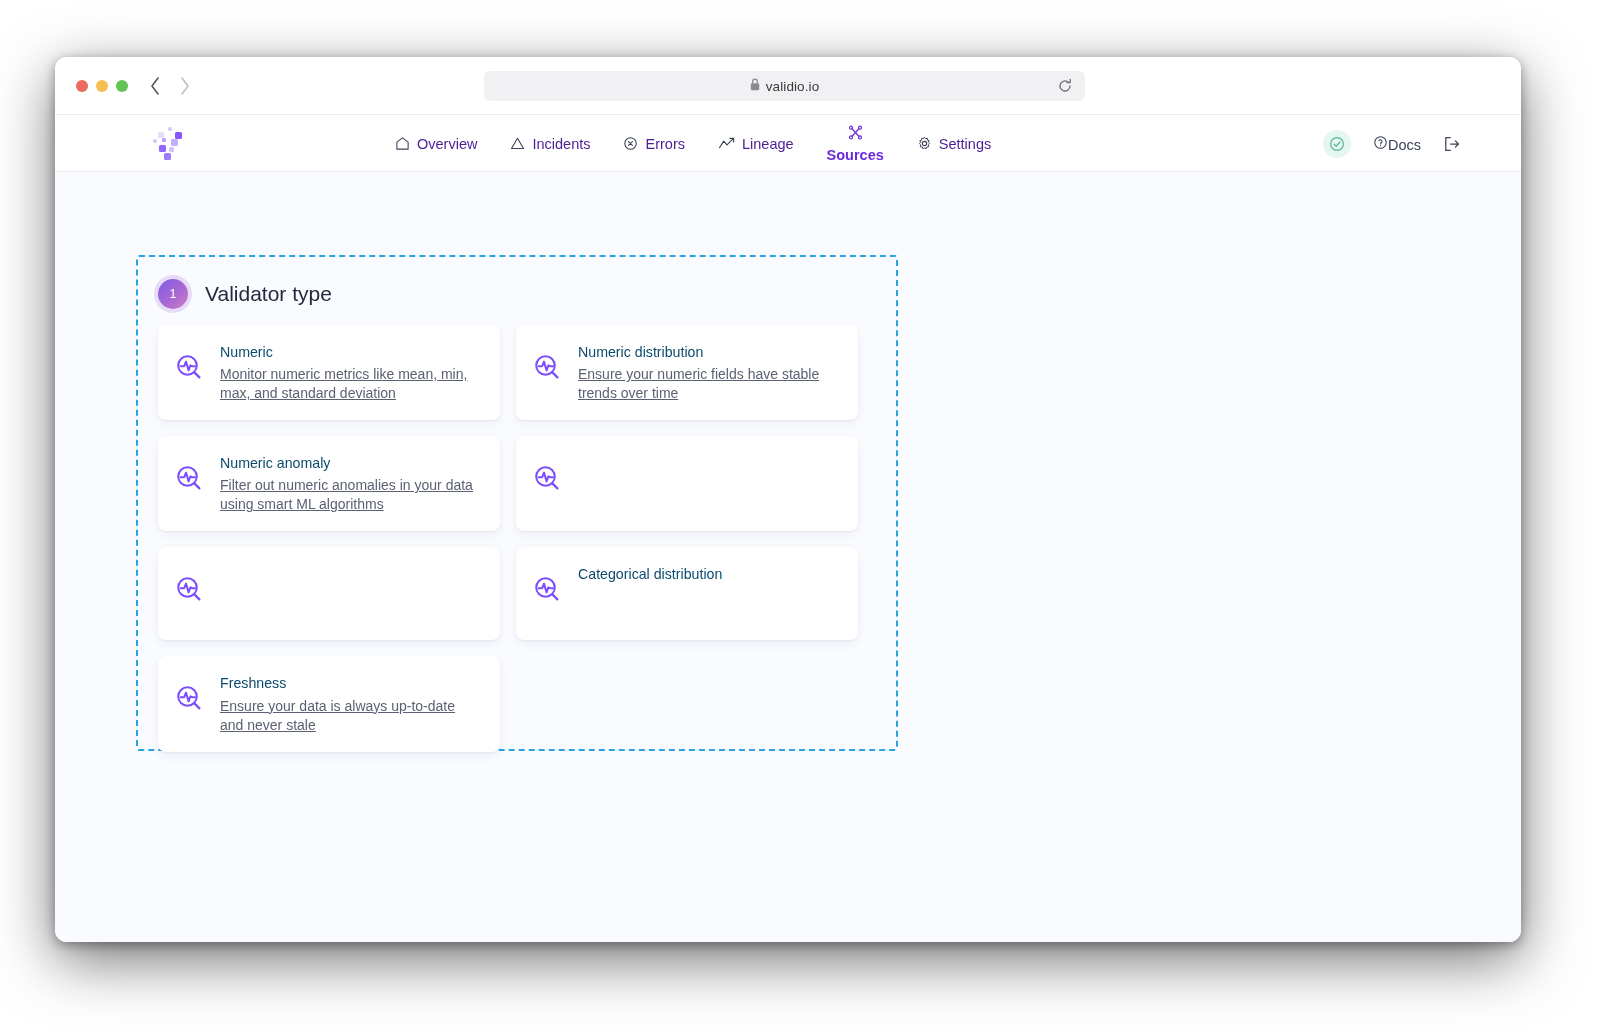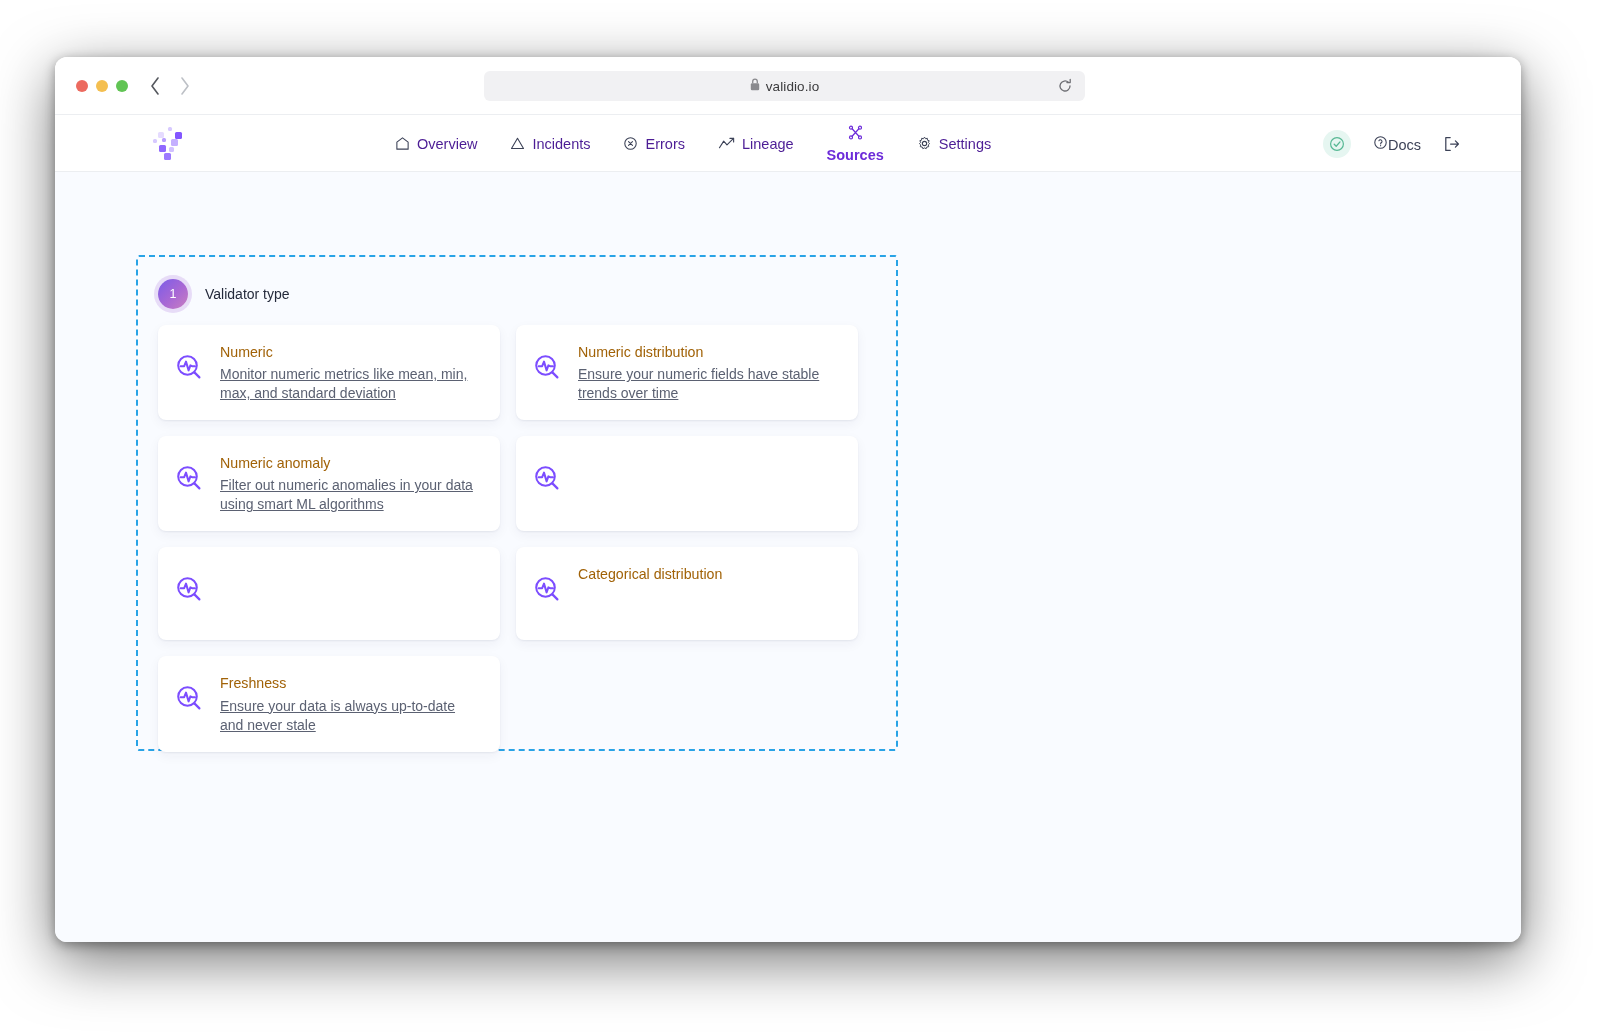--- a/index.html
+++ b/index.html
@@ -188,21 +188,21 @@
     border-radius: 50%;
     background: linear-gradient(135deg,#7b5ce8 0%, #a968d4 55%, #c97fc0 100%);
     color: #ffffff;
     font-size: 12.5px;
     display: flex;
     align-items: center;
     justify-content: center;
     box-shadow: 0 0 0 4px rgba(168,110,220,0.22);
   }
   .step-title {
-    font-size: 14px;
+    font-size: 21px;
     color: #242a3b;
   }
 
   .card-grid {
     display: grid;
     grid-template-columns: 1fr 1fr;
     gap: 16px 16px;
   }
 
   .vcard {
@@ -216,21 +216,21 @@
     box-shadow: 0 1px 2px rgba(30,40,80,0.07), 0 4px 12px rgba(30,40,80,0.05);
     cursor: pointer;
   }
   .vcard .vicon {
     flex: 0 0 32px;
     margin-top: 10px;
   }
   .vcard .vtext { padding-top: 1px; }
   .vcard .vtitle {
     font-size: 14.2px;
-    color: #a16207;
+    color: #0c4a6e;
     margin-bottom: 3px;
     line-height: 1.35;
   }
   .vcard .vdesc {
     font-size: 14px;
     color: #5b6172;
     line-height: 1.36;
     max-width: 255px;
     text-decoration: underline;
   }

